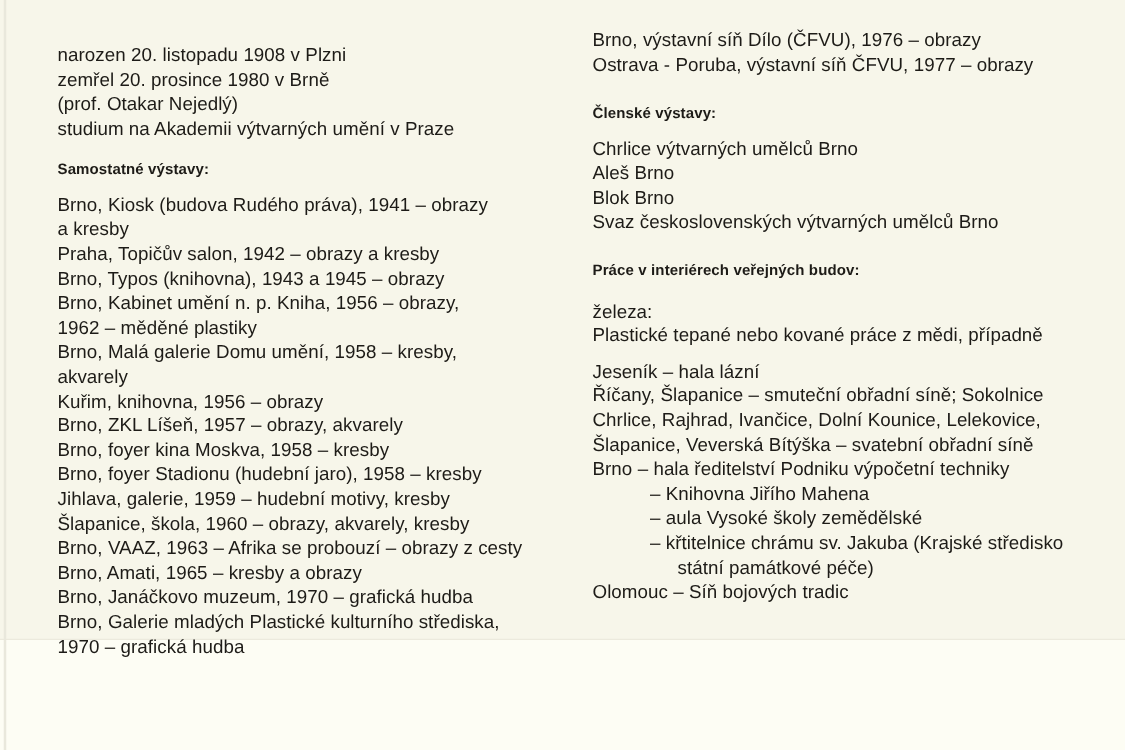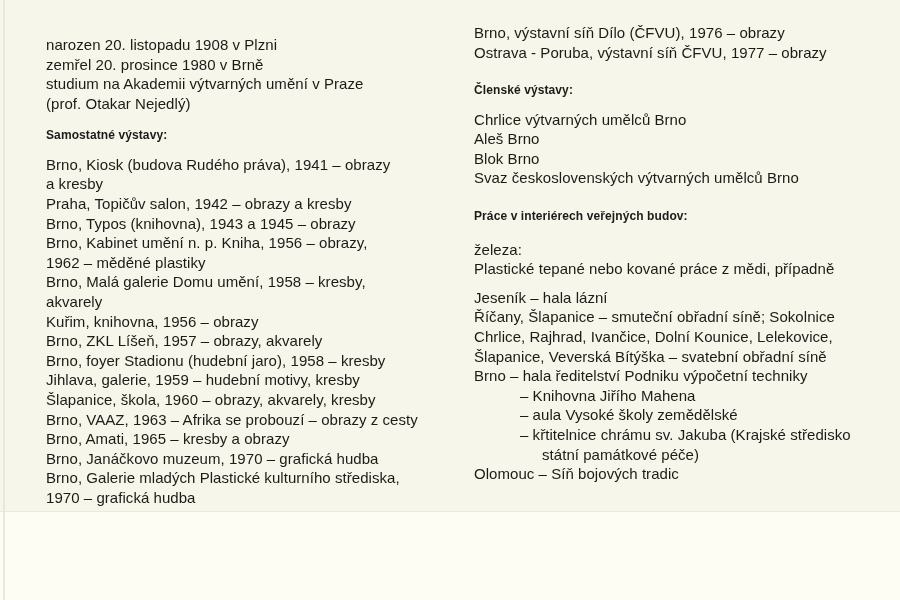--- a/index.html
+++ b/index.html
@@ -110,41 +110,42 @@
 </div>
 
 <div class="columns">
 
   <div class="column" id="col-left">
     <div class="stack">
 
       <div class="block">
         <div class="line">narozen 20. listopadu 1908 v Plzni</div>
         <div class="line">zemřel 20. prosince 1980 v Brně</div>
+        <div class="line">(prof. Otakar Nejedlý)</div>
         <div class="line">studium na Akademii výtvarných umění v Praze</div>
-        <div class="line">(prof. Otakar Nejedlý)</div>
       </div>
 
       <div class="spacer-md"></div>
 
       <div class="heading">Samostatné výstavy:</div>
 
       <div class="spacer-sm"></div>
 
       <div class="block">
         <div class="line">Brno, Kiosk (budova Rudého práva), 1941 – obrazy</div>
         <div class="line">a kresby</div>
         <div class="line">Praha, Topičův salon, 1942 – obrazy a kresby</div>
         <div class="line">Brno, Typos (knihovna), 1943 a 1945 – obrazy</div>
         <div class="line">Brno, Kabinet umění n. p. Kniha, 1956 – obrazy,</div>
         <div class="line">1962 – měděné plastiky</div>
         <div class="line">Brno, Malá galerie Domu umění, 1958 – kresby,</div>
         <div class="line">akvarely</div>
         <div class="line">Kuřim, knihovna, 1956 – obrazy</div>
         <div class="line">Brno, ZKL Líšeň, 1957 – obrazy, akvarely</div>
+        <div class="line">Brno, foyer kina Moskva, 1958 – kresby</div>
         <div class="line">Brno, foyer Stadionu (hudební jaro), 1958 – kresby</div>
         <div class="line">Jihlava, galerie, 1959 – hudební motivy, kresby</div>
         <div class="line">Šlapanice, škola, 1960 – obrazy, akvarely, kresby</div>
         <div class="line">Brno, VAAZ, 1963 – Afrika se probouzí – obrazy z cesty</div>
         <div class="line">Brno, Amati, 1965 – kresby a obrazy</div>
         <div class="line">Brno, Janáčkovo muzeum, 1970 – grafická hudba</div>
         <div class="line">Brno, Galerie mladých Plastické kulturního střediska,</div>
         <div class="line">1970 – grafická hudba</div>
       </div>
 

